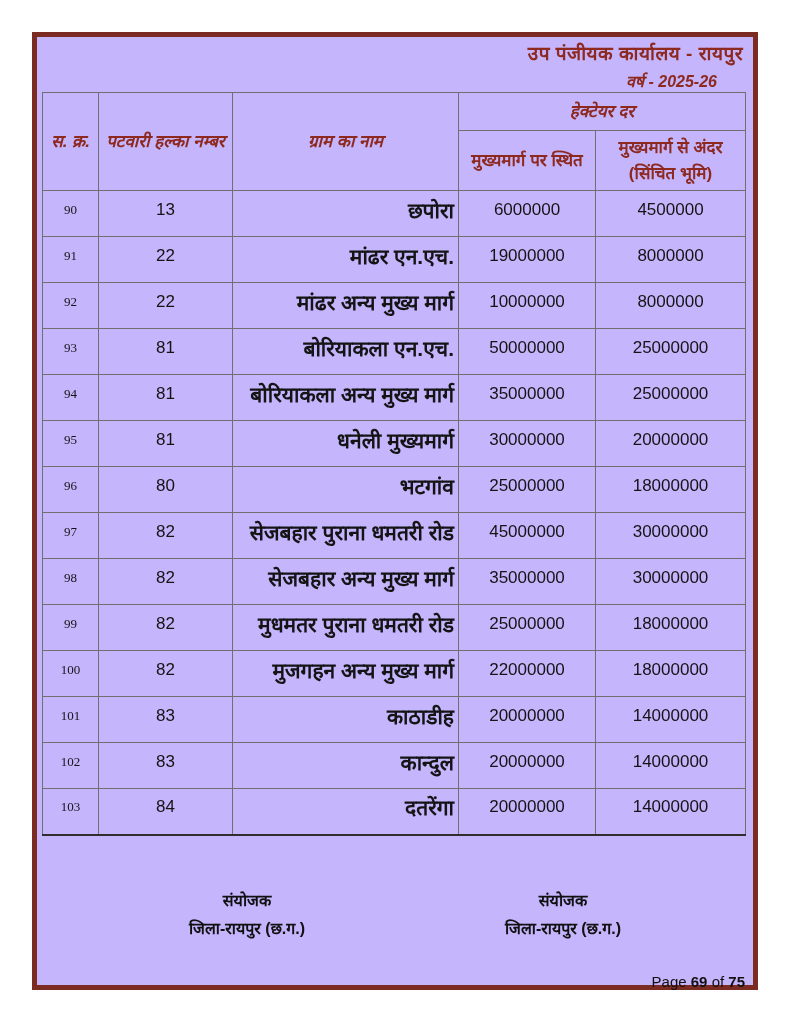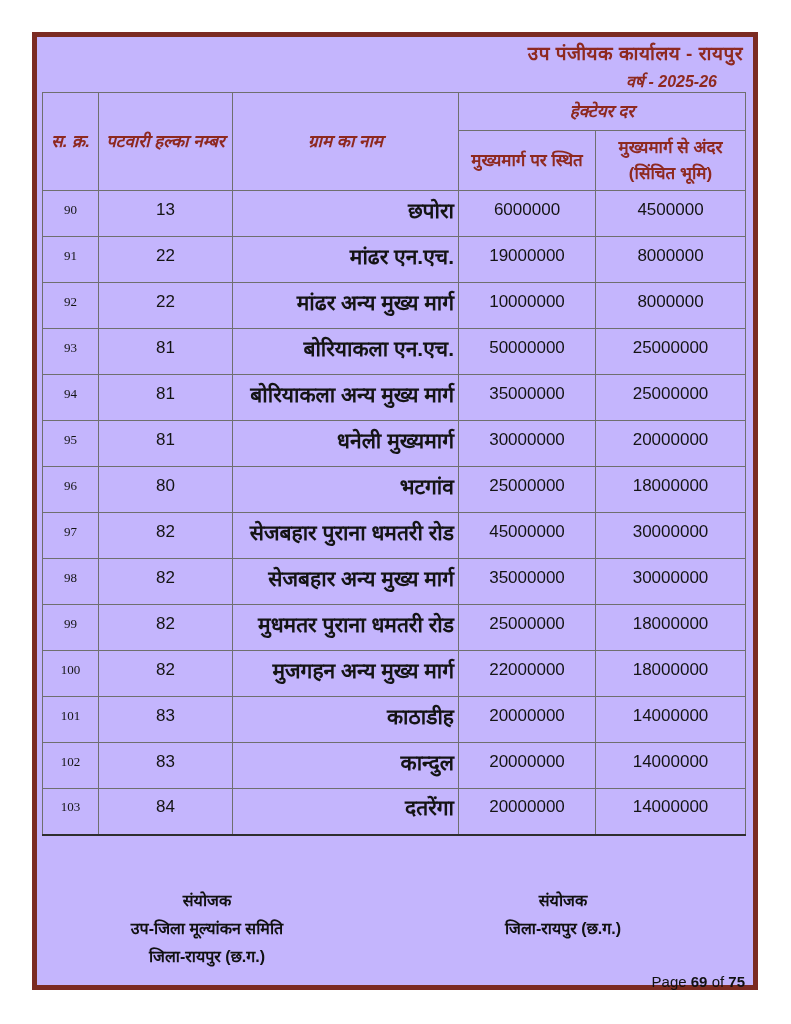--- a/index.html
+++ b/index.html
@@ -77,20 +77,21 @@
   }
   .col-sn     { width: 56px; }
   .col-halka  { width: 134px; }
   .col-village{ width: 226px; }
   .col-road   { width: 137px; }
   .col-inner  { width: 150px; }
   .doc-footer {
     position: absolute;
     left: 0; top: 850px;
     width: 716px;
+    padding-left: 40px;
   }
   .signature-row {
     display: flex;
     justify-content: space-between;
   }
   .signature-block {
     text-align: center;
     font-weight: bold;
     font-size: 16px;
     line-height: 28px;
@@ -235,21 +236,20 @@
           <td>20000000</td>
           <td>14000000</td>
         </tr>
       </tbody>
   </table>
 
   <div class="doc-footer">
     <div class="signature-row">
       <div class="signature-block left">
         <div>संयोजक</div>
-        <div>उप-जिला मूल्यांकन समिति</div>
         <div>जिला-रायपुर (छ.ग.)</div>
       </div>
       <div class="signature-block right">
         <div>संयोजक</div>
         <div>जिला-रायपुर (छ.ग.)</div>
       </div>
     </div>
     <div class="page-number-line">
       <span>Page</span>
       <b>69</b>

